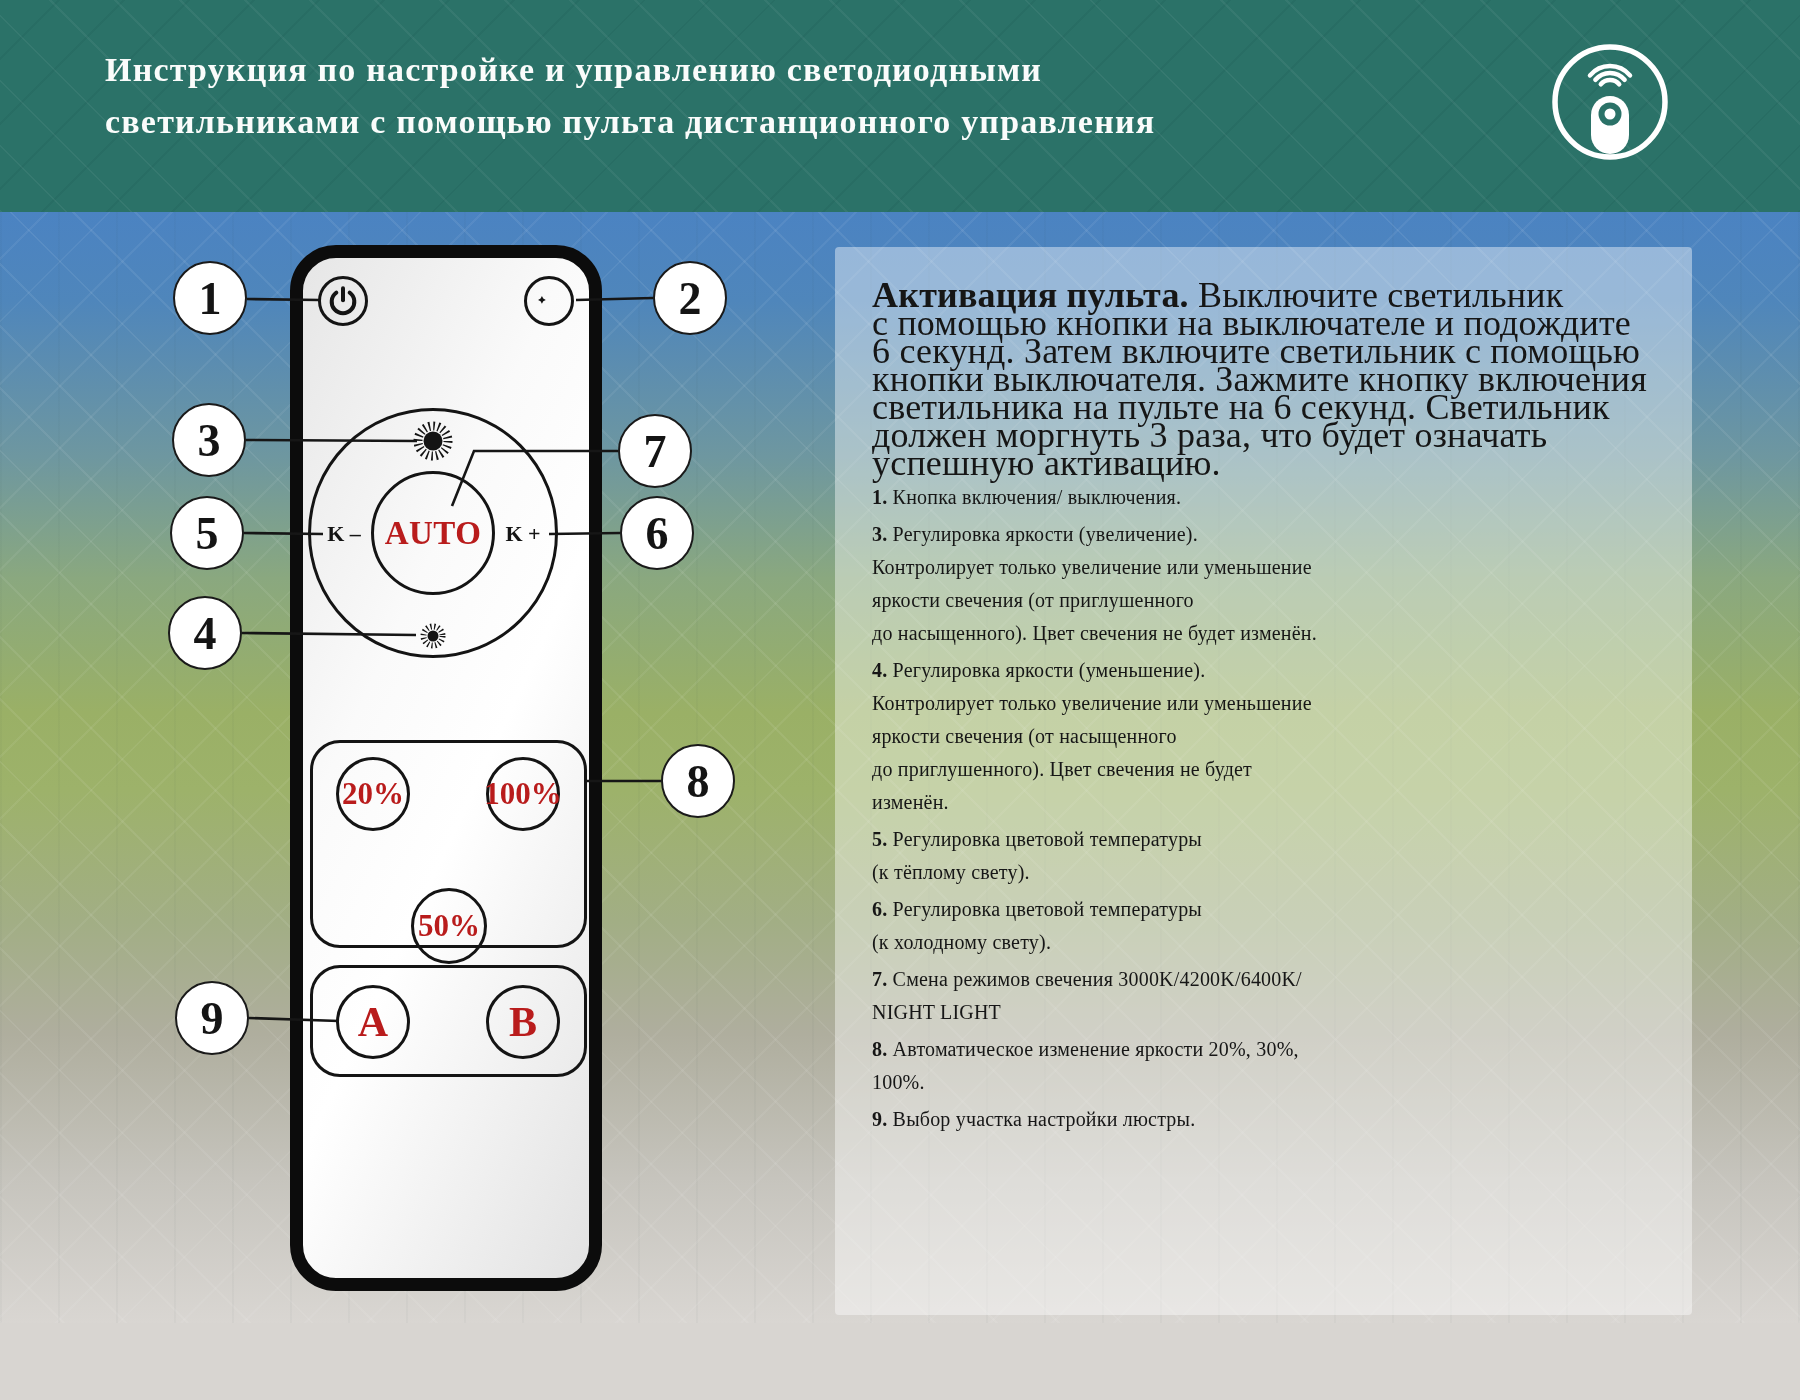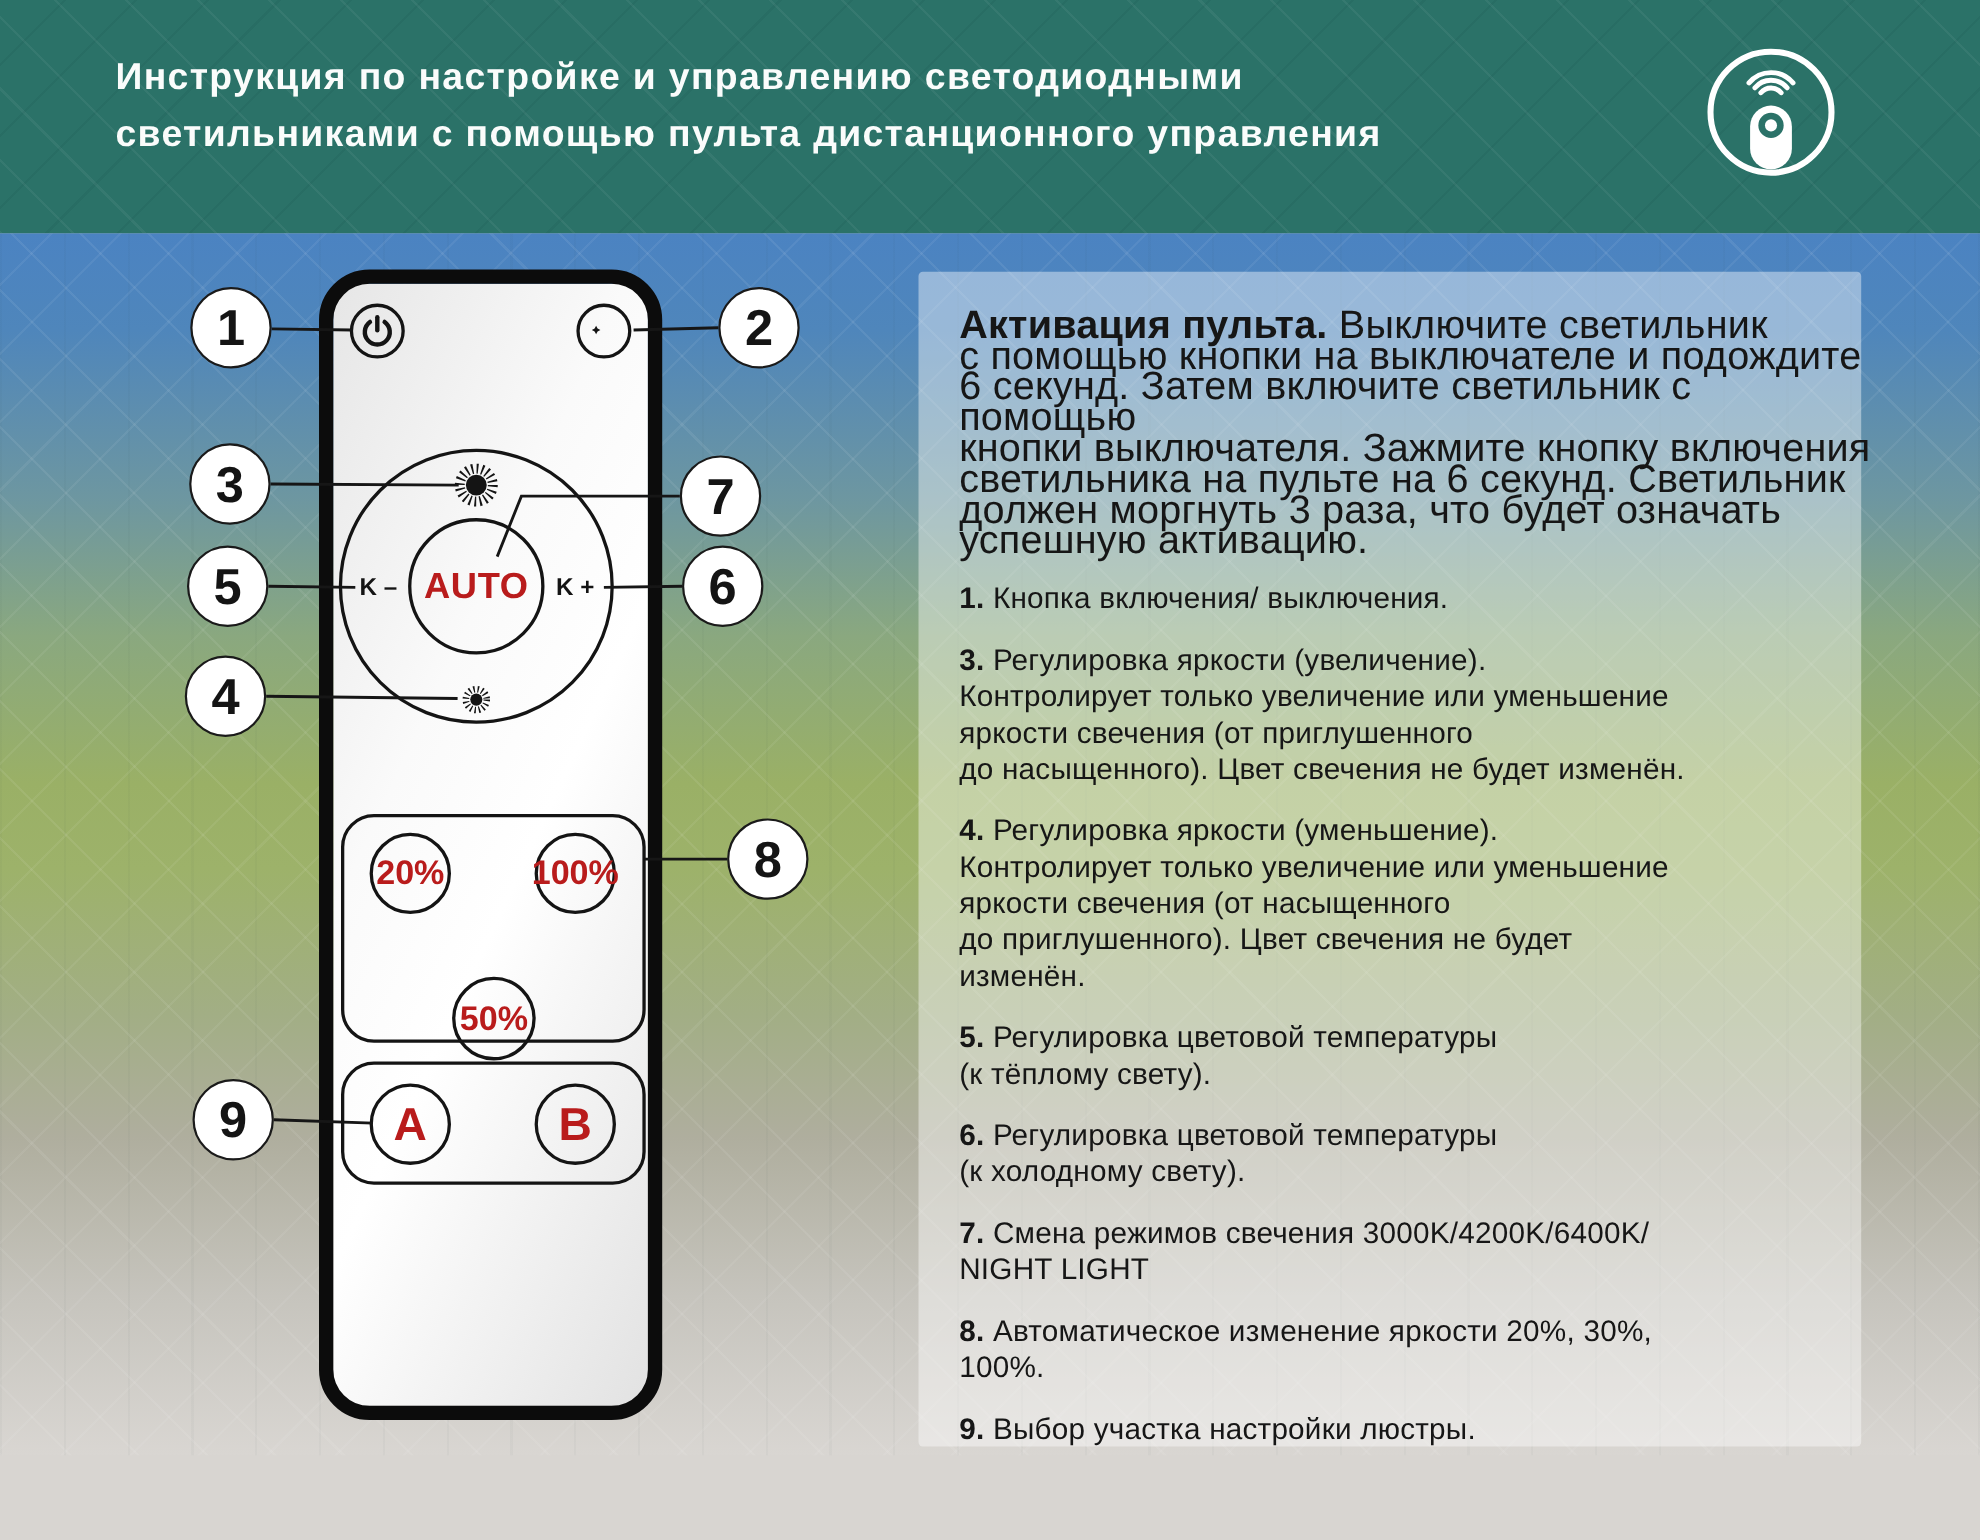--- a/index.html
+++ b/index.html
@@ -1,17 +1,17 @@
 <!DOCTYPE html>
 <html><head>
 <meta charset="utf-8">
 <style>
   html,body{margin:0;padding:0;}
   .page{position:relative;width:1800px;height:1400px;overflow:hidden;
-        font-family:Liberation Sans, sans-serif;background:#d8d5d1;}
+        font-family:Liberation Serif, serif;background:#d8d5d1;}
 
   
   .bg{position:absolute;left:0;top:212px;width:1800px;height:1111px;
       background:linear-gradient(180deg,#4b83c2 0%,#4f86bb 8%,#6e97a0 22%,#8aa87f 33%,
                  #9ab066 45%,#9db26a 52%,#a2ae85 64%,#afae9e 74%,#c6c4bd 87%,#d9d6d2 100%);}
   .bg::before{content:"";position:absolute;inset:0;
       background:repeating-linear-gradient(45deg,rgba(255,255,255,.07) 0 2px,transparent 2px 44px),
                  repeating-linear-gradient(-45deg,rgba(255,255,255,.06) 0 2px,transparent 2px 44px),
                  repeating-linear-gradient(90deg,rgba(30,55,55,.03) 0 2px,transparent 2px 58px);}
   .panel{position:absolute;left:835px;top:247px;width:857px;height:1068px;
@@ -63,21 +63,21 @@
            justify-content:center;font-size:46px;font-weight:600;color:#141414;z-index:4;}
   .c1{left:173px;top:261px;} .c2{left:653px;top:261px;} .c3{left:172px;top:403px;}
   .c5{left:170px;top:496px;} .c4{left:168px;top:596px;} .c7{left:618px;top:414px;}
   .c6{left:620px;top:496px;} .c8{left:661px;top:744px;} .c9{left:175px;top:981px;}
   .lines{position:absolute;left:0;top:0;z-index:3;pointer-events:none;}
 
   
   .col{position:absolute;left:872px;top:281px;width:835px;color:#161616;z-index:3;}
   .para{font-size:36px;line-height:28px;white-space:pre-line;letter-spacing:.2px;}
   .b{font-weight:700;}
-  .item{margin-top:23px;font-size:27px;line-height:33px;white-space:pre-line;letter-spacing:.2px;}
+  .item{margin-top:4px;font-size:20px;line-height:33px;white-space:pre-line;letter-spacing:.2px;}
   .item:first-of-type{margin-top:38px;}
   .num{font-weight:700;}
 </style>
 </head>
 <body>
 
 <div class="page">
 
   <div class="bg"></div>
   <div class="panel"></div>

